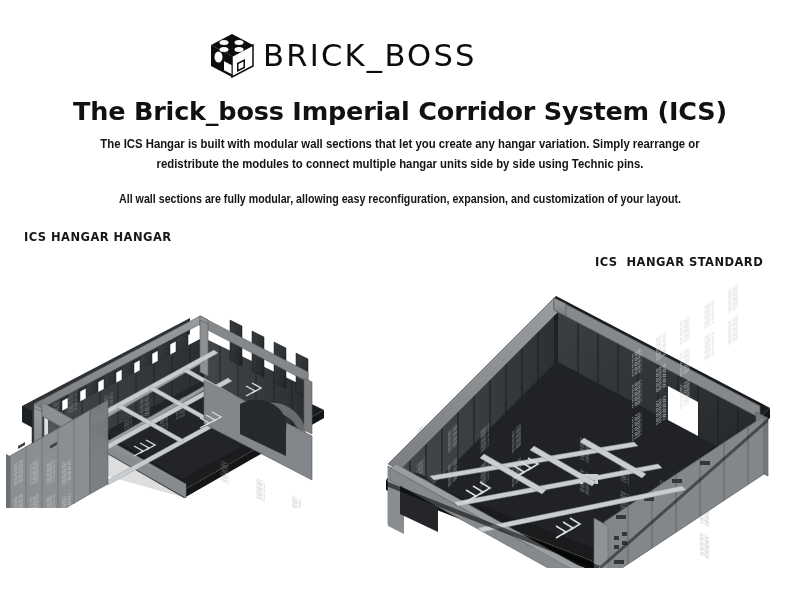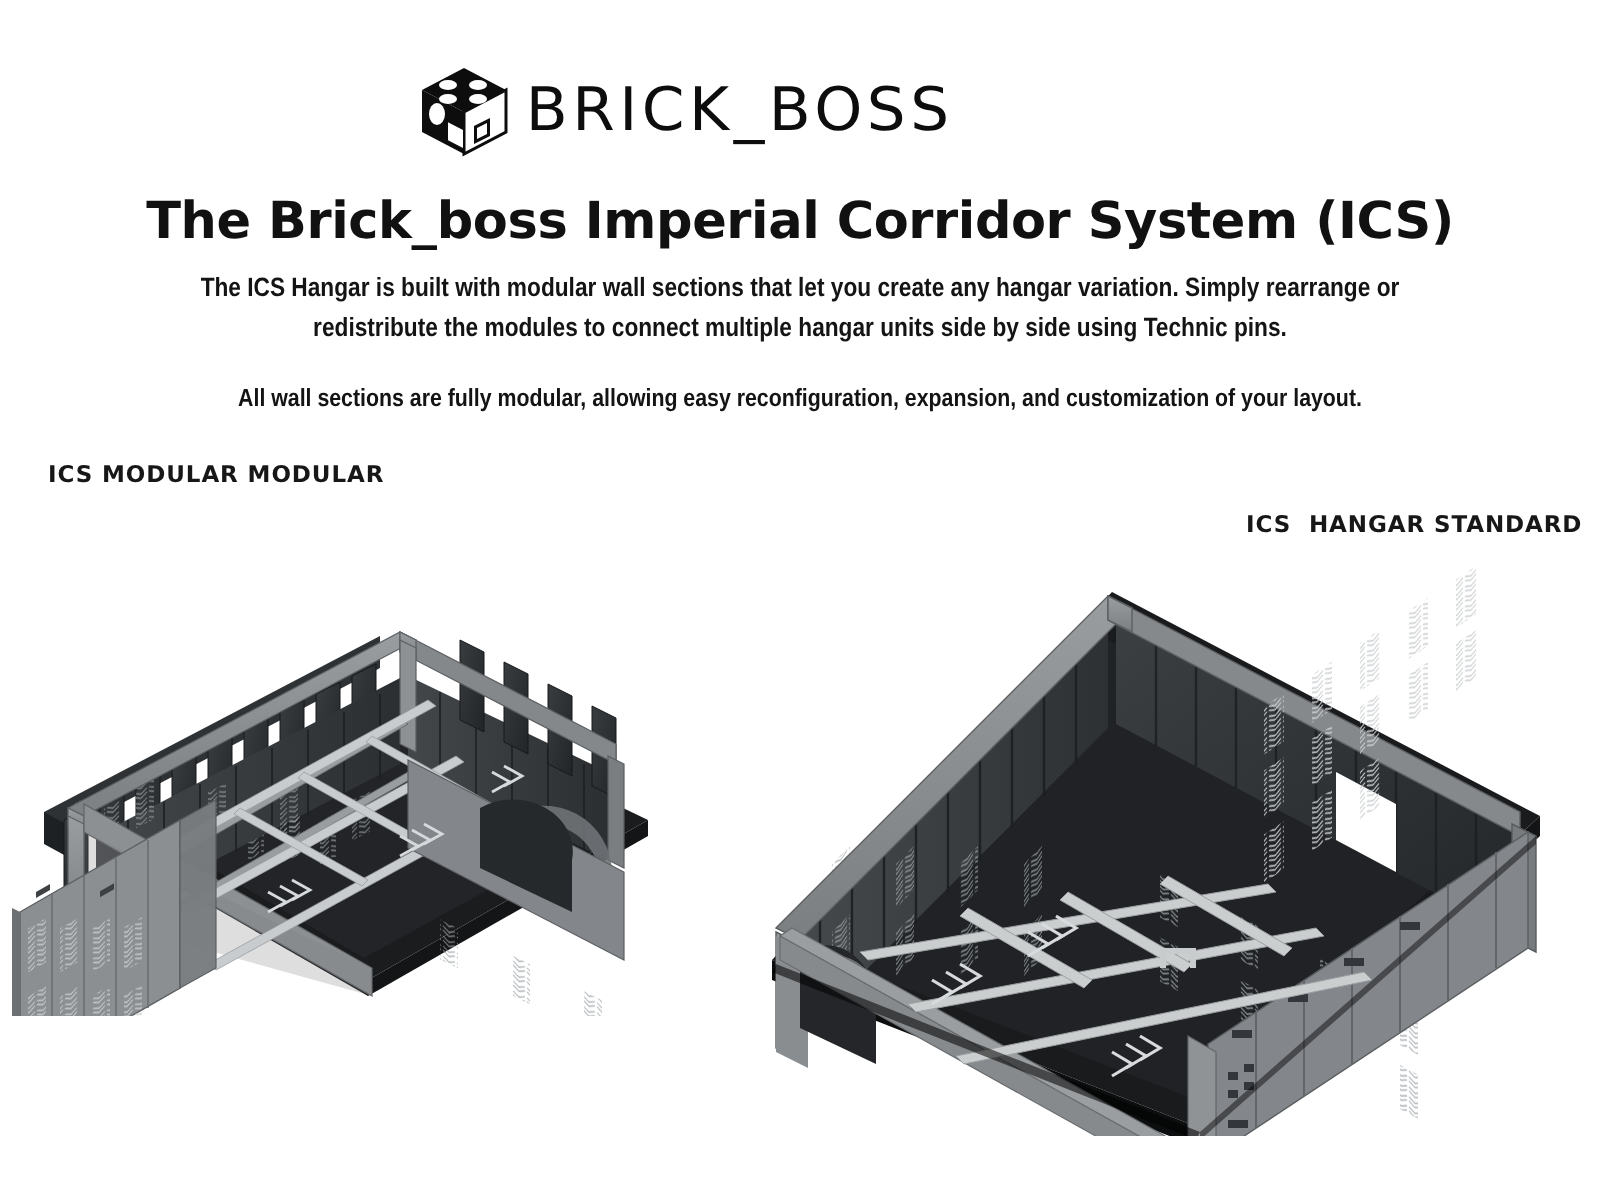--- a/index.html
+++ b/index.html
@@ -87,21 +87,21 @@
   .caption {
     position: absolute;
     font-family: "DejaVu Sans", sans-serif;
     font-size: 11.5px;
     font-weight: bold;
     letter-spacing: 0.45px;
     color: #171717;
     white-space: pre;
   }
   .caption-left  { left: 24px;  top: 230px; }
-  .caption-right { left: 595px; top: 255px; margin-left: 28px; }
+  .caption-right { left: 595px; top: 255px; }
 
   
   .render {
     position: absolute;
     display: block;
   }
   .render-left  { left: 4px;   top: 258px; width: 340px; height: 250px; }
   .render-right { left: 368px; top: 268px; width: 420px; height: 300px; }
 </style>
 </head>
@@ -140,21 +140,21 @@
 
 <div class="paragraph paragraph-1">
   <span>The ICS Hangar is built with modular wall sections that let you create any hangar variation. Simply rearrange or</span>
   <span>redistribute the modules to connect multiple hangar units side by side using Technic pins.</span>
 </div>
 
 <div class="paragraph paragraph-2">
   <span>All wall sections are fully modular, allowing easy reconfiguration, expansion, and customization of your layout.</span>
 </div>
 
-<div class="caption caption-left">ICS MODULAR MODULAR</div>
+<div class="caption caption-left">ICS HANGAR HANGAR</div>
 <div class="caption caption-right">ICS  HANGAR STANDARD</div>
 
 <svg class="render render-left" viewBox="0 0 340 250">
   <defs>
     <linearGradient id="lGray" x1="0" y1="0" x2="0" y2="1">
       <stop offset="0" stop-color="#9a9da0"></stop>
         <stop offset="1" stop-color="#7d8083"></stop>
     </linearGradient>
     <linearGradient id="lDark" x1="0" y1="0" x2="1" y2="1">
       <stop offset="0" stop-color="#3a3d40"></stop>

